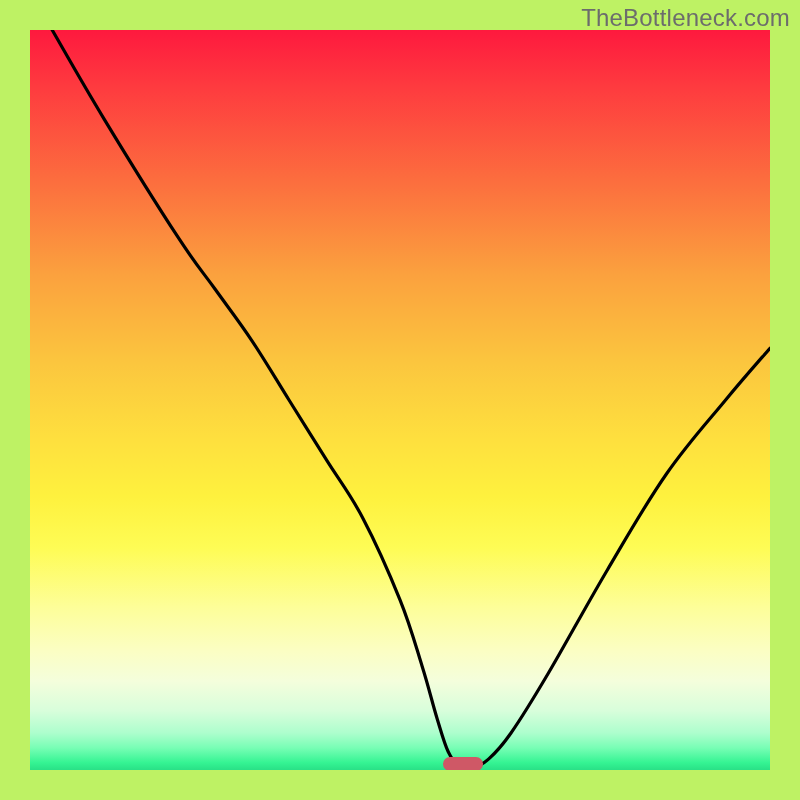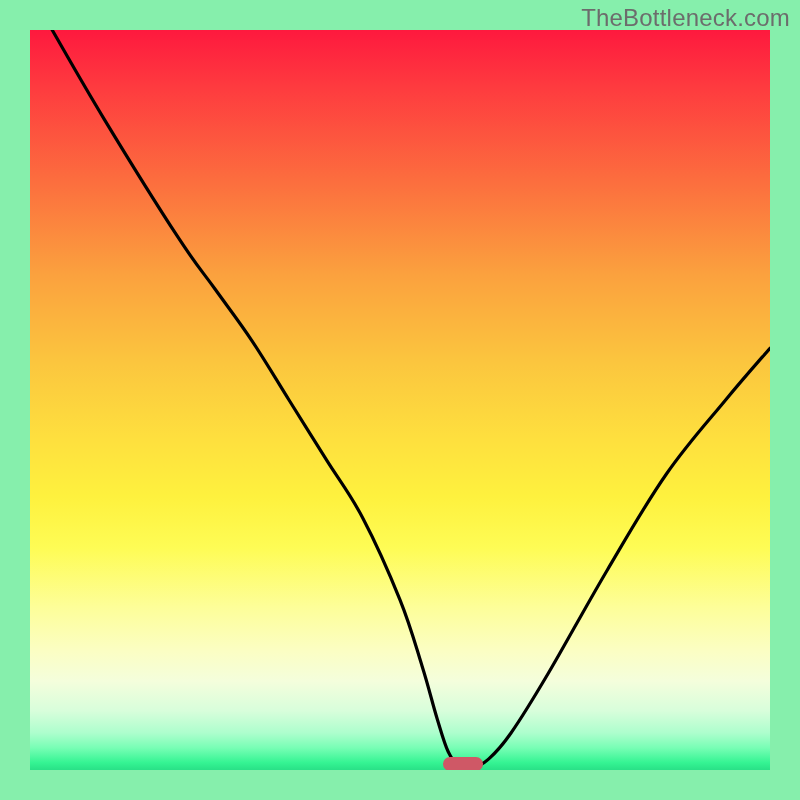--- a/index.html
+++ b/index.html
@@ -8,21 +8,21 @@
     width: 800px;
     height: 800px;
     background: #000;
     overflow: hidden;
     font-family: Arial, Helvetica, sans-serif;
   }
   .frame {
     position: relative;
     width: 800px;
     height: 800px;
-    background: #86efac;
+    background: #bef264;
   }
   .watermark {
     position: absolute;
     top: 4px;
     right: 10px;
     color: #6c6c6c;
     font-size: 24px;
     font-weight: 500;
     letter-spacing: 0.2px;
     z-index: 5;

